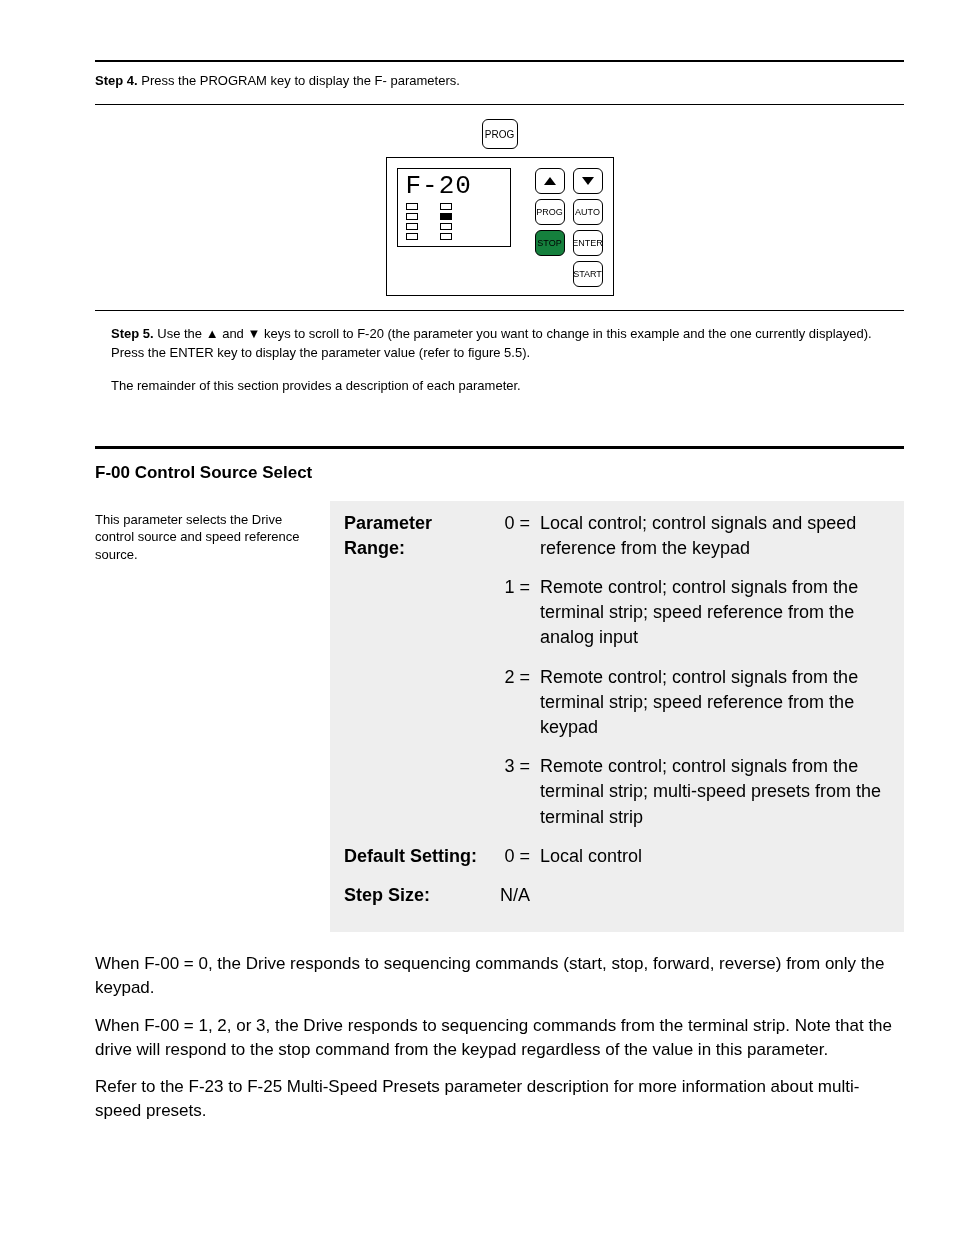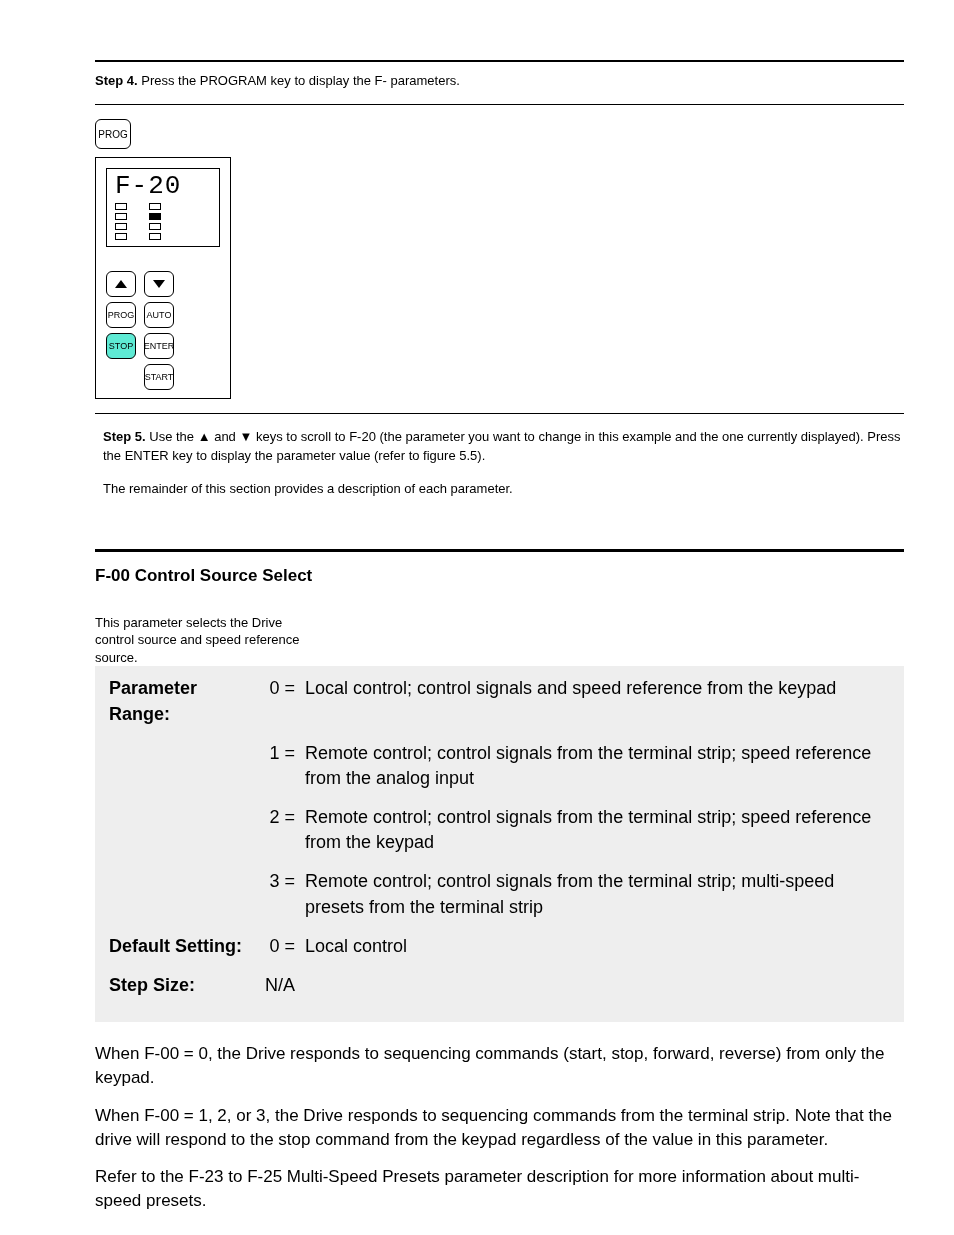--- a/index.html
+++ b/index.html
@@ -25,39 +25,38 @@
   .step4 {
     font-size: 13px;
     line-height: 1.4;
     margin: 4px 0 12px 0;
   }
 
   
   .diagram-wrap {
     display: flex;
     flex-direction: column;
-    align-items: flex-start;
+    align-items: center;
     gap: 8px;
     margin: 6px 0 10px 0;
   }
   .top-key {
     width: 34px; height: 28px;
     border: 1px solid #000;
     border-radius: 6px;
     display: flex; align-items: center; justify-content: center;
     font-size: 10px;
     background: #fff;
   }
   .panel {
     border: 1px solid #000;
     padding: 10px 10px 8px 10px;
     display: flex;
     gap: 24px;
     align-items: flex-start;
-    flex-direction: column;
   }
   .lcd {
     border: 1px solid #000;
     padding: 4px 6px 6px 6px;
     display: flex;
     flex-direction: column;
     width: 100px;
   }
   .lcd-text {
     font-family: "Courier New", monospace;
@@ -81,48 +80,48 @@
     grid-auto-rows: 26px;
     gap: 5px 8px;
   }
   .key {
     border: 1px solid #000;
     border-radius: 6px;
     display: flex; align-items: center; justify-content: center;
     font-size: 9px;
     background: #fff;
   }
-  .key.gray { background: #5eead4; }
+  .key.gray { background: #15803d; }
   .key .tri-up, .key .tri-down {
     width: 0; height: 0;
     border-left: 6px solid transparent;
     border-right: 6px solid transparent;
   }
   .key .tri-up { border-bottom: 8px solid #000; }
   .key .tri-down { border-top: 8px solid #000; }
 
   .step5 {
     font-size: 13px;
     line-height: 1.45;
-    margin: 8px 0 6px 8px;
+    margin: 8px 0 6px 16px;
   }
   .step-label { font-weight: bold; }
 
   .section-heading-rule {
     border-bottom: 3px solid #000;
     margin-top: 50px;
   }
   .section-title {
     font-size: 17px;
     font-weight: bold;
     margin: 14px 0 18px 0;
   }
 
   
-  .param-row { display: flex; align-items: stretch; flex-direction: column; }
+  .param-row { display: flex; align-items: stretch; }
   .param-desc {
     width: 235px;
     font-size: 13px;
     line-height: 1.35;
     padding-right: 10px;
     box-sizing: border-box;
     padding-top: 10px;
   }
   .param-box {
     flex: 1;

